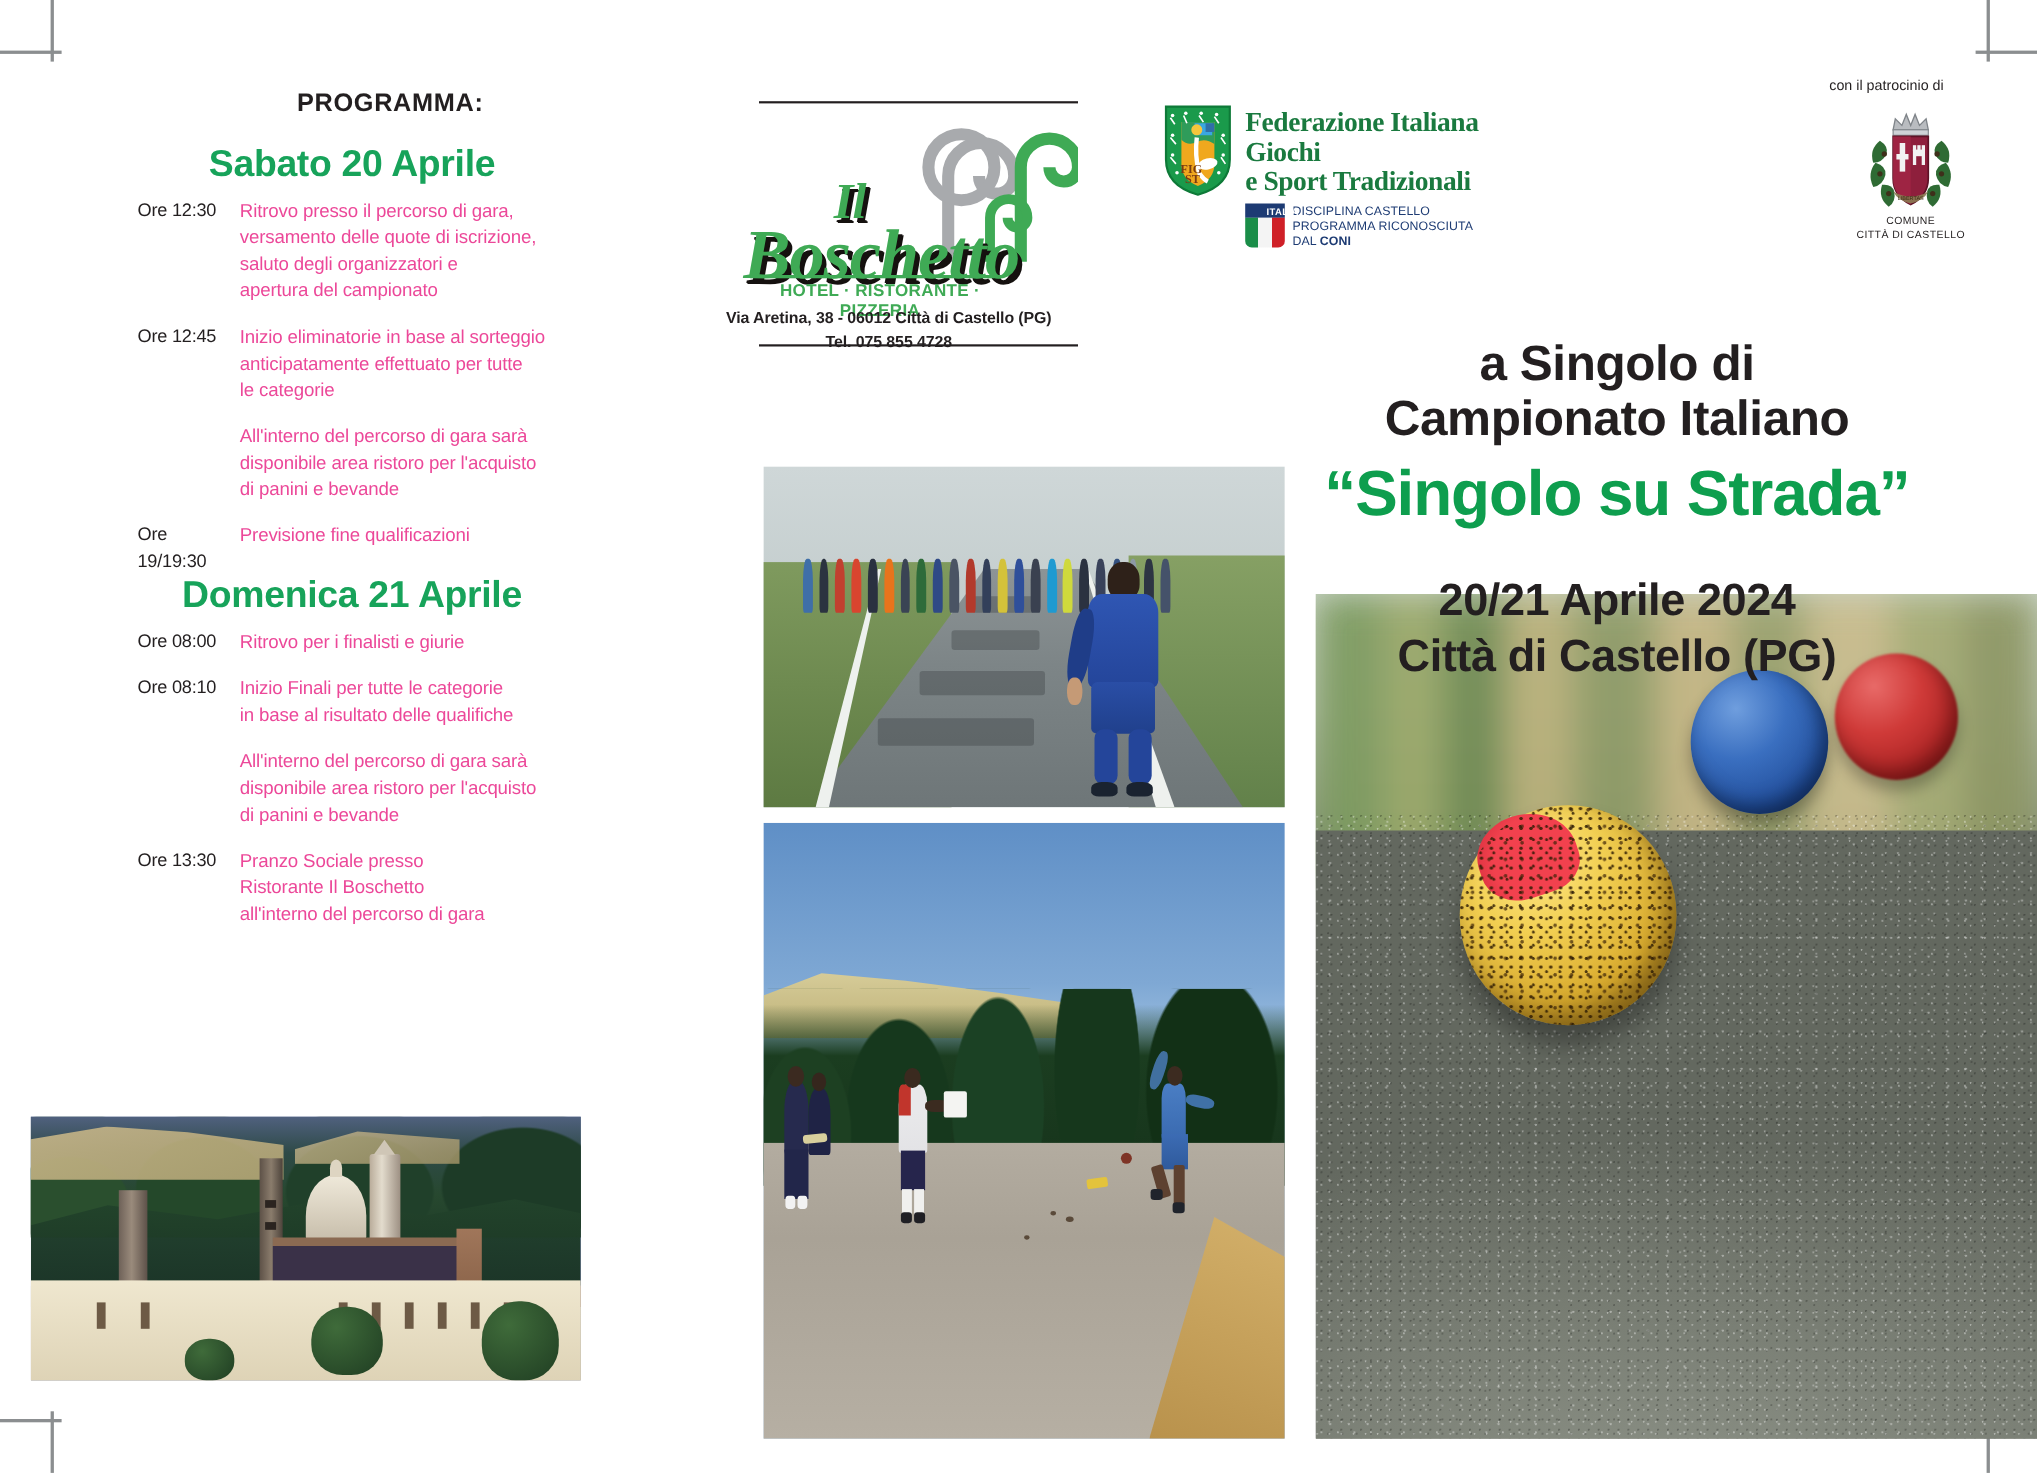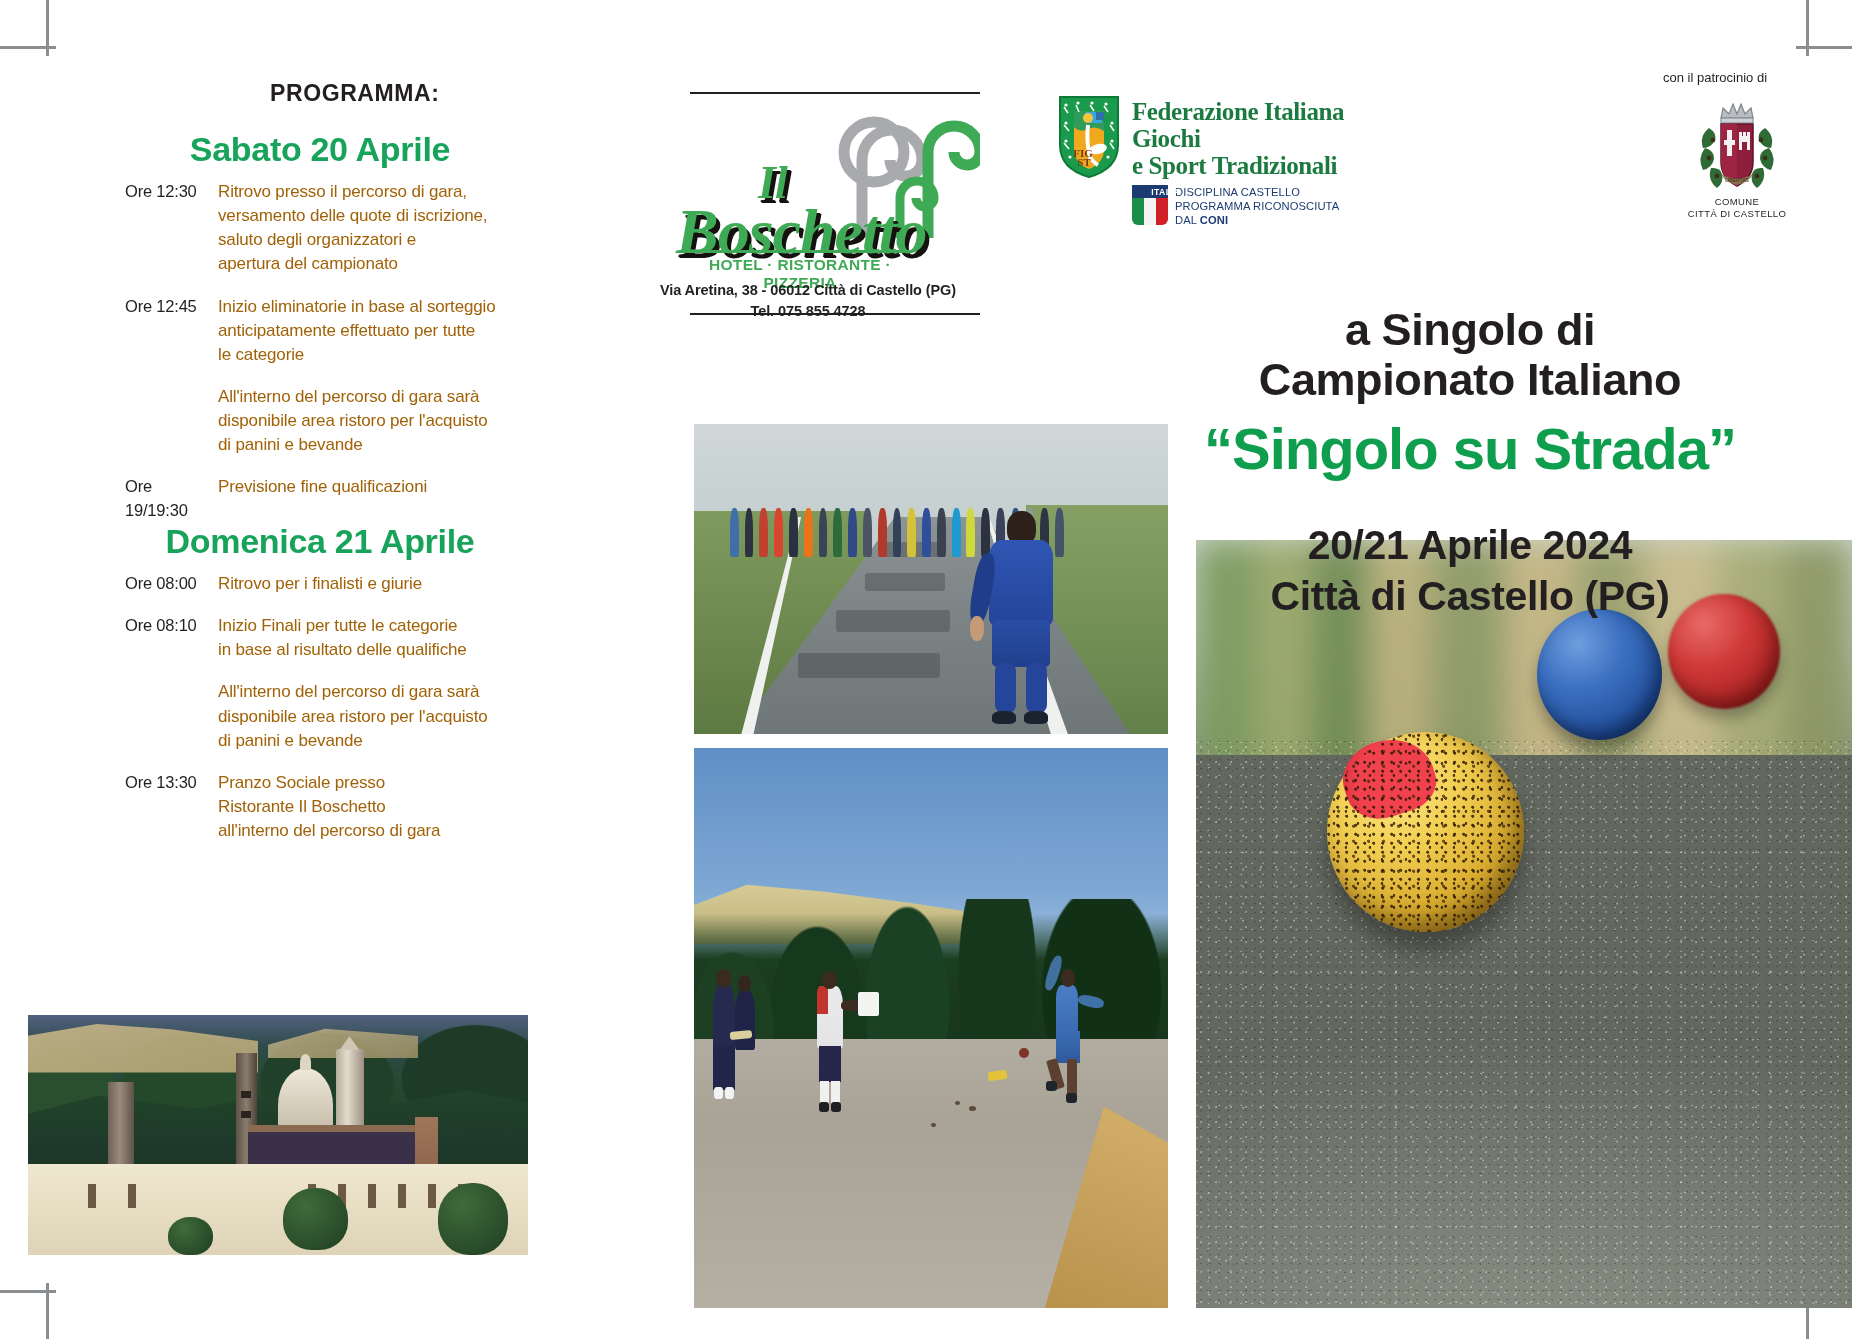--- a/index.html
+++ b/index.html
@@ -38,21 +38,21 @@
   .sched.sun { top:572px; }
 
   .row { display:flex; margin-bottom:18px; }
   .row .hour {
     width:93px; flex:0 0 93px;
     font-size:16.5px; color:#231f20; line-height:1.42;
     font-family:"Liberation Sans", sans-serif;
     letter-spacing:-.2px;
   }
   .row .desc {
-    flex:1; font-size:17px; color:#a16207; line-height:1.42;
+    flex:1; font-size:17px; color:#ec4899; line-height:1.42;
     letter-spacing:-.15px; white-space:pre-line;
   }
 
   
   .photo { position:absolute; overflow:hidden; }
 
   
   .ph-town { left:28px; top:1015px; width:500px; height:240px; }
   .town-sky { position:absolute; inset:0;
     background:linear-gradient(175deg,#6d7fa8 0%,#57699a 18%,#3f5189 38%,#2f4176 55%,#2b3b66 100%); }

